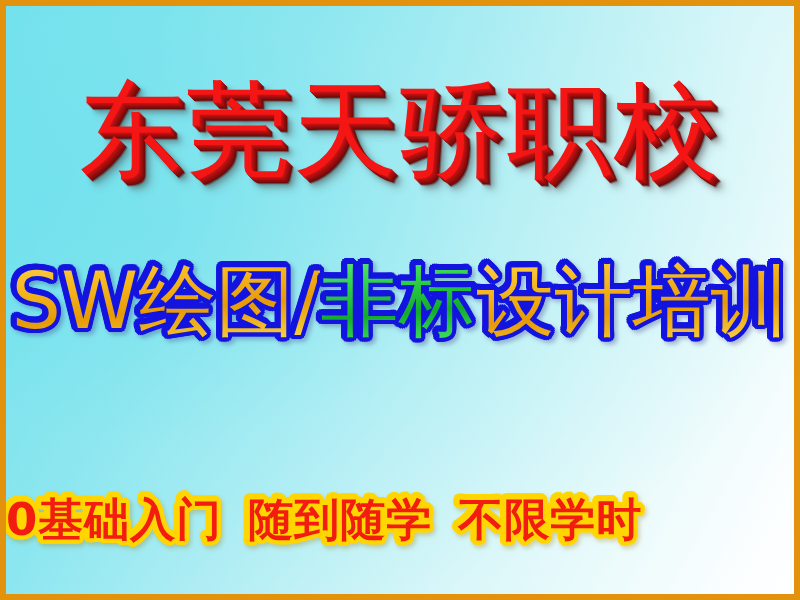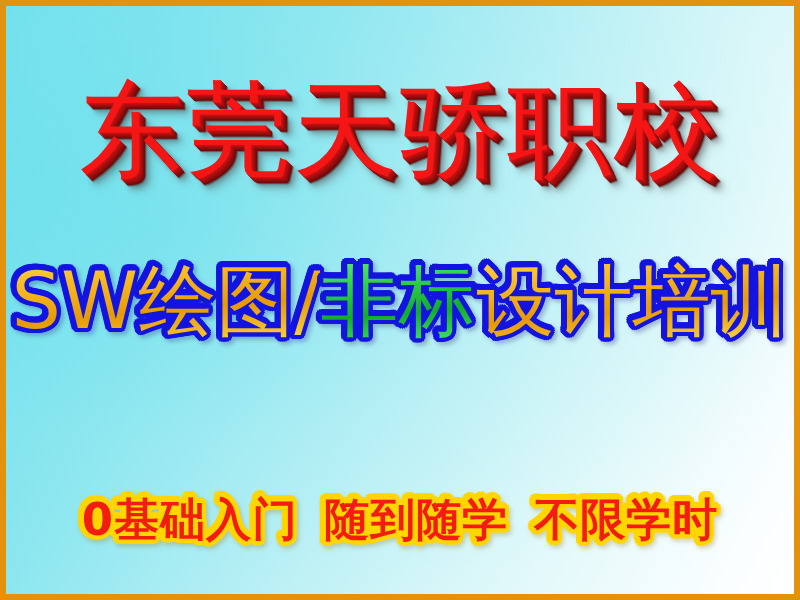--- a/index.html
+++ b/index.html
@@ -145,21 +145,21 @@
       drop-shadow(-1.4px -1.4px 0 #1414e0)
       drop-shadow( 3px 3px 2px rgba(40,40,120,0.30));
   }
 
   
   .tagline {
     position: absolute;
     left: 0;
     right: 0;
     top: 489px;
-    text-align: center;
+    text-align: left;
     font-family: "DejaVu Sans", "Liberation Sans", sans-serif;
     font-size: 45px;
     line-height: 1.12;
     font-weight: 700;
     letter-spacing: 1px;
     white-space: nowrap;
     color: #f21c10;
     filter:
       drop-shadow( 2px  0   0 #ffd600)
       drop-shadow(-2px  0   0 #ffd600)

